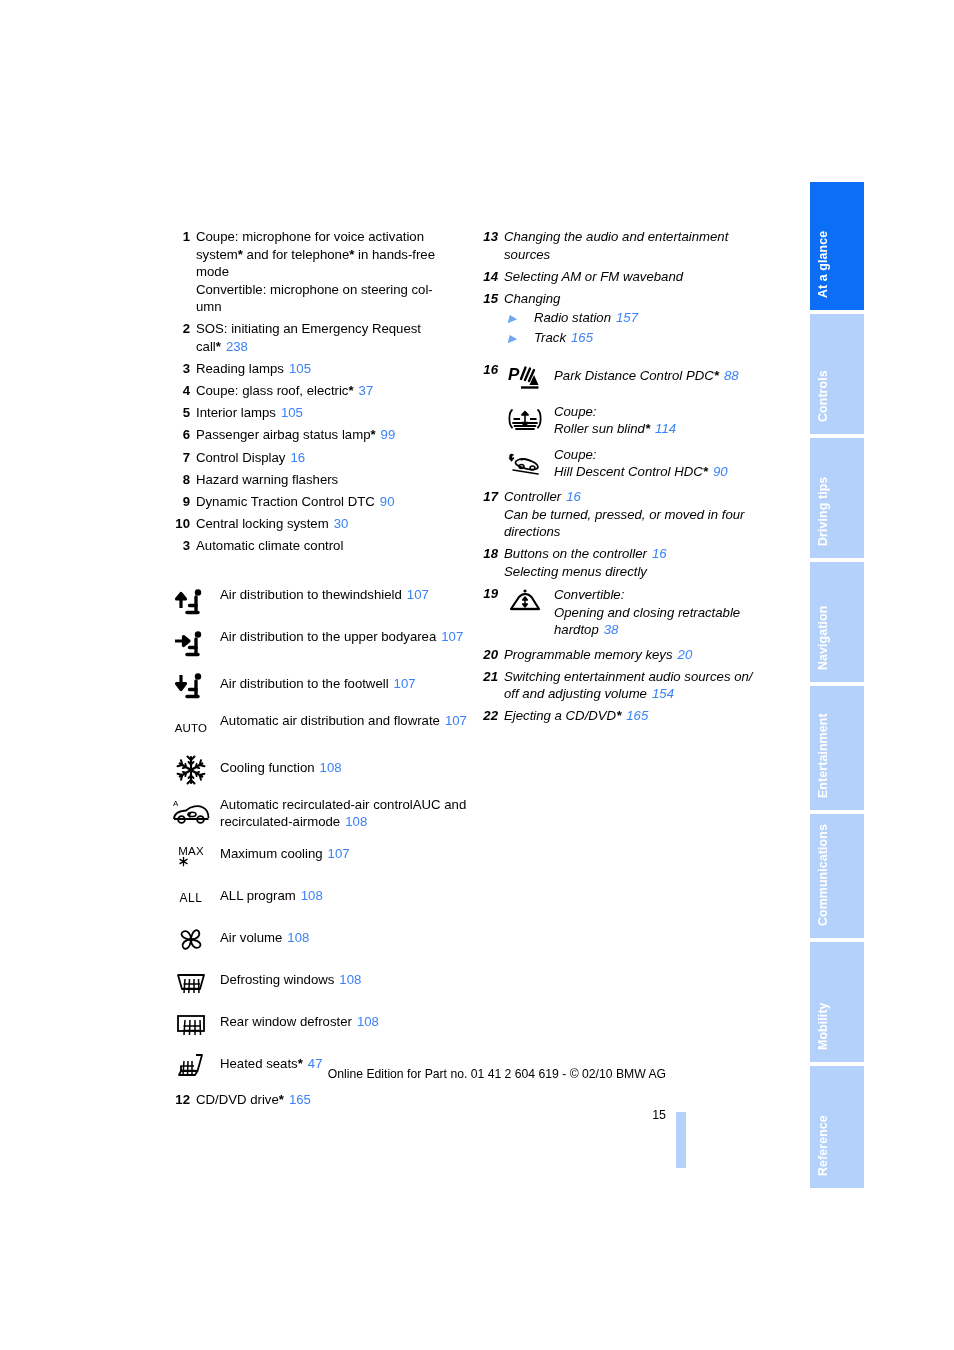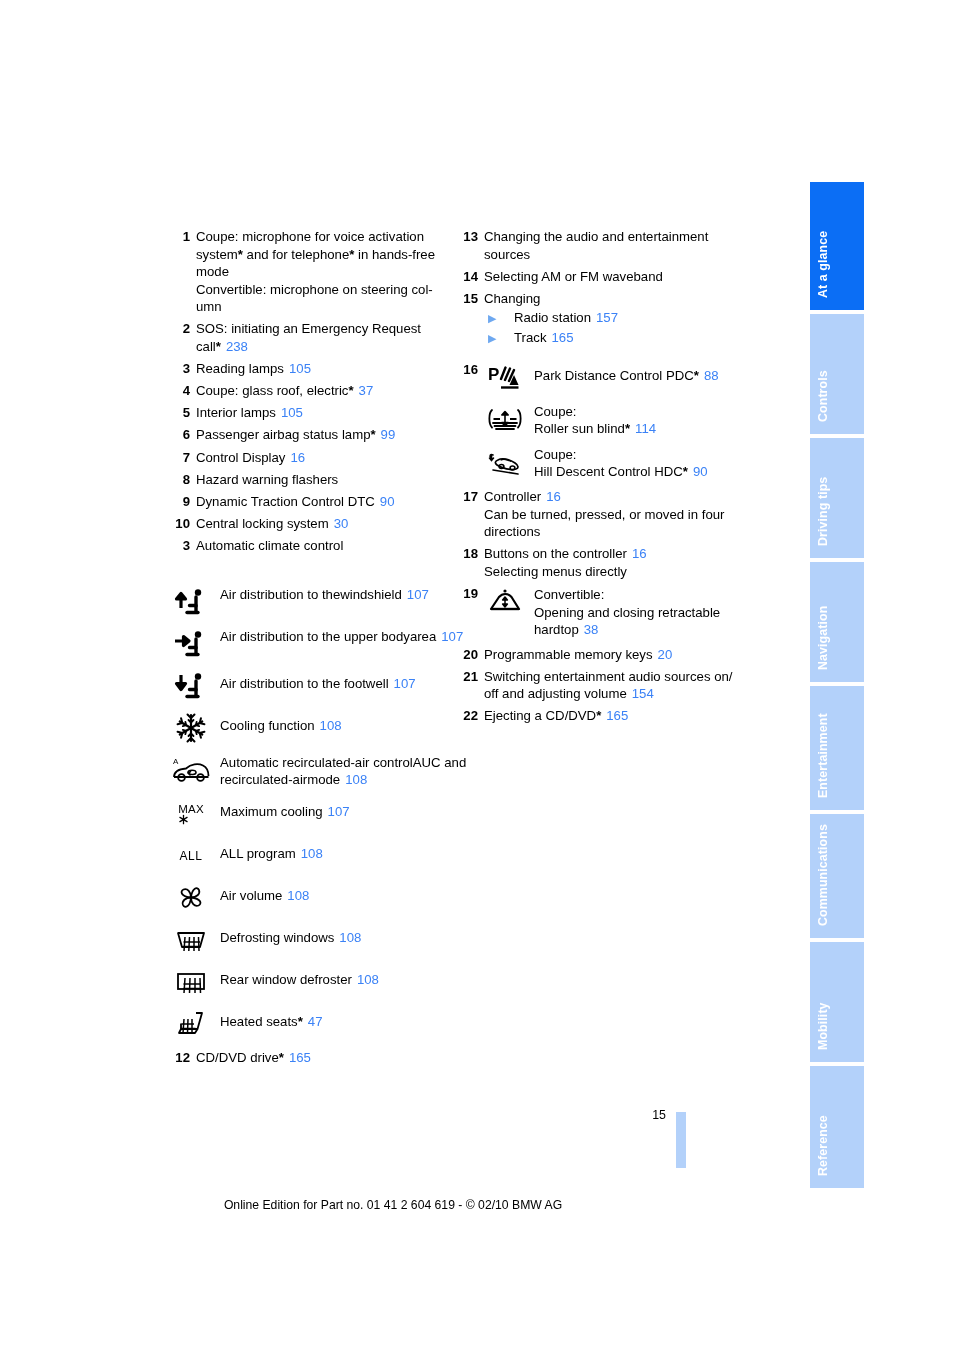--- a/index.html
+++ b/index.html
@@ -26,21 +26,21 @@
 
   
   .column {
     position: absolute;
     top: 228px;
     width: 305px;
     font-size: 13.2px;
     line-height: 17.6px;
   }
   #col-left  { left: 168px; }
-  #col-right { left: 456px; }
+  #col-right { left: 476px; font-style: italic; }
 
   
   .entry {
     position: relative;
     padding-left: 28px;
     margin-bottom: 4.5px;
   }
   .entry .num {
     position: absolute;
     left: 0; top: 0;
@@ -153,23 +153,23 @@
     position: absolute;
     left: 560px;
     top: 1108px;
     width: 106px;
     text-align: right;
     font-size: 12.4px;
   }
   #footer {
     position: absolute;
     left: 120px;
-    top: 1198px;
+    top: 1067px;
     width: 546px;
-    text-align: center;
+    text-align: right;
     font-size: 12.2px;
   }
   #footbar {
     position: absolute;
     left: 676px;
     top: 1112px;
     width: 10px;
     height: 56px;
     background: #b3d1fa;
   }
@@ -280,20 +280,26 @@
           <span class="glyph">
             <svg width="34" height="32" viewBox="0 0 34 32">
               <path d="M7 5 L7 16 M2.5 13.5 L7 19.5 L11.5 13.5 Z" stroke="#000" stroke-width="3.2" fill="#000" stroke-linejoin="round"></path>
               <circle cx="24" cy="6.5" r="3.2" fill="#000"></circle>
               <path d="M22 11 L22 20" stroke="#000" stroke-width="3.4" stroke-linecap="round"></path>
               <path d="M15.5 19.5 L22 19.5 L22 26" stroke="#000" stroke-width="3.4" fill="none" stroke-linecap="round" stroke-linejoin="round"></path>
               <path d="M13 26.5 L24 26.5" stroke="#000" stroke-width="3.4" stroke-linecap="round"></path>
             </svg>
           </span>
           <span class="cap"><span class="line">Air distribution to the footwell<span class="ref">107</span></span></span>
+        </div>
+        <div class="iconrow">
+          <span class="glyph">
+            <span class="txtglyph">AUTO</span>
+          </span>
+          <span class="cap mid"><span class="line">Automatic air distribution and flow</span><span class="line">rate<span class="ref">107</span></span></span>
         </div>
         <div class="iconrow">
           <span class="glyph">
             <svg width="30" height="30" viewBox="0 0 30 30">
               <g transform="rotate(0 15 15)">
                 <path d="M15 15 L15 2" stroke="#000" stroke-width="2.2" stroke-linecap="round"></path>
                 <path d="M15 5 L11.5 1.5 M15 5 L18.5 1.5" stroke="#000" stroke-width="2" stroke-linecap="round"></path>
                 <path d="M15 9.5 L12.5 7 M15 9.5 L17.5 7" stroke="#000" stroke-width="1.8" stroke-linecap="round"></path>
               </g>
               <g transform="rotate(60 15 15)">

